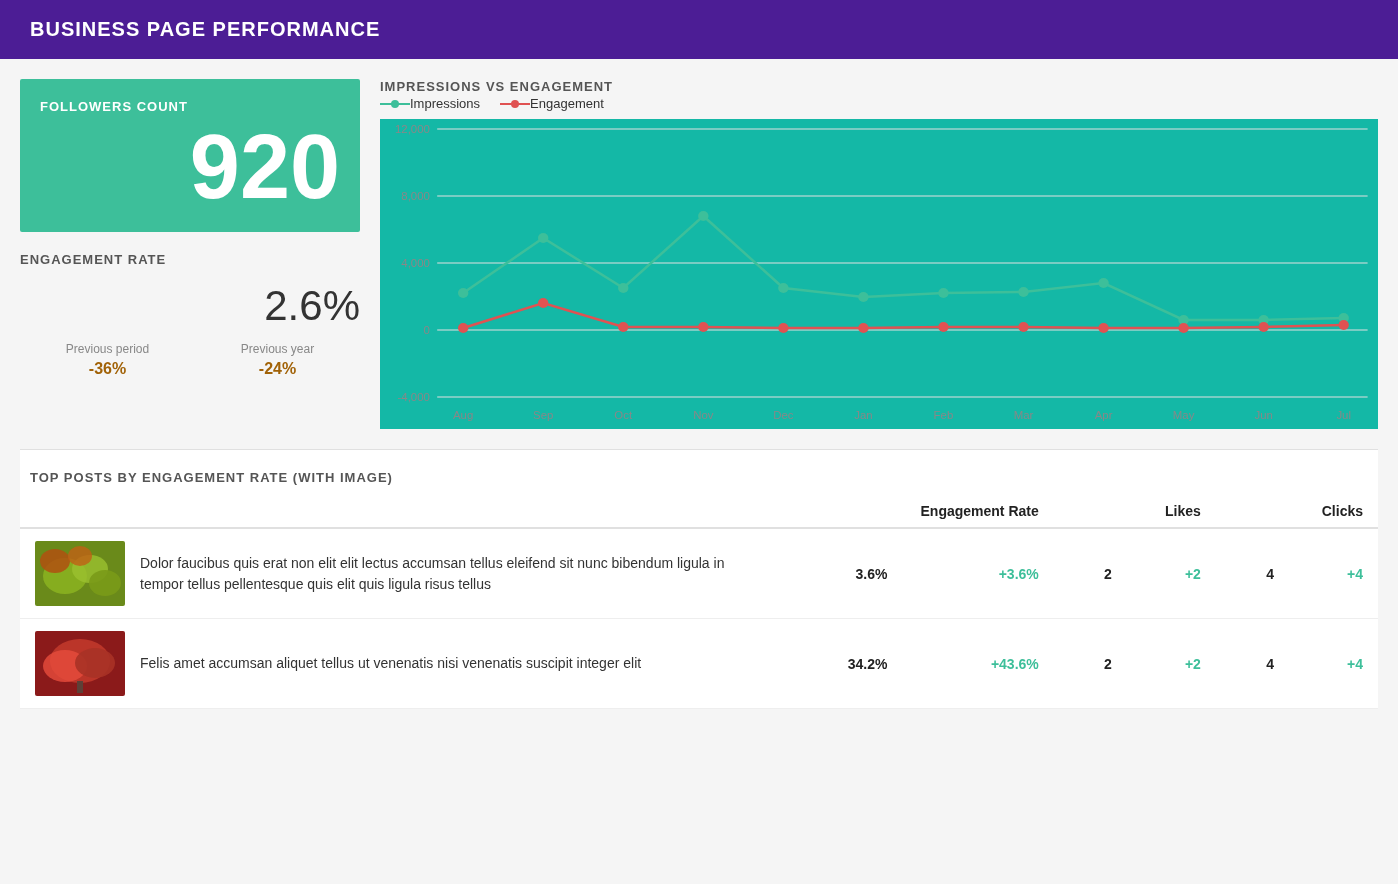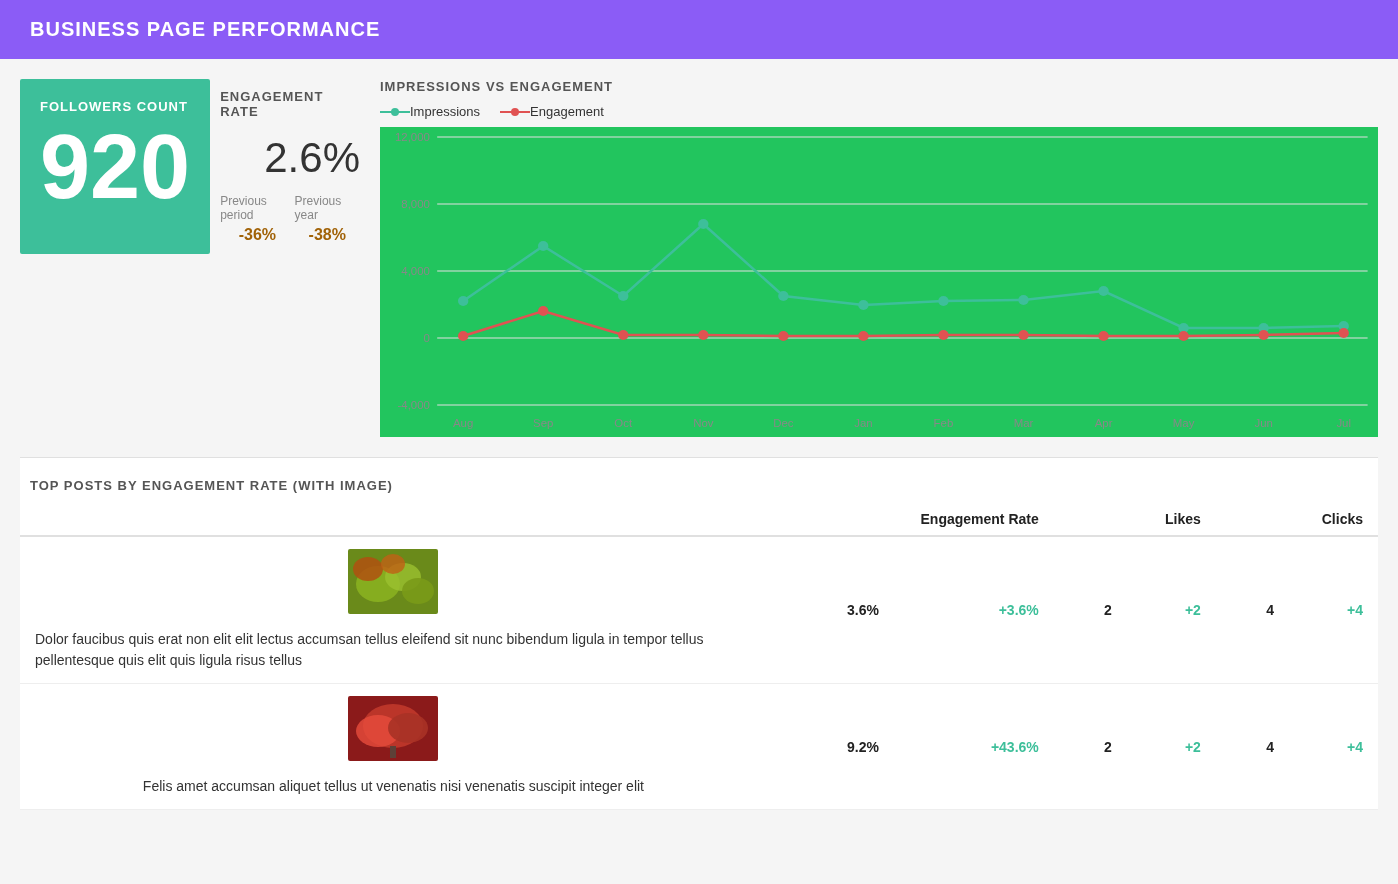--- a/index.html
+++ b/index.html
@@ -1,19 +1,19 @@
 <!DOCTYPE html>
 <html><head>
   <meta charset="utf-8">
   <style>
     * { box-sizing: border-box; margin: 0; padding: 0; }
     body { font-family: Arial, sans-serif; background: #f5f5f5; color: #333; }
 
     .header {
-      background: #8b5cf6;
+      background: #4c1d95;
       color: white;
       padding: 18px 30px;
       font-size: 20px;
       font-weight: bold;
       letter-spacing: 1px;
     }
 
     .main-content {
       padding: 20px;
       display: flex;
@@ -24,21 +24,21 @@
     .top-section {
       display: flex;
       gap: 20px;
       align-items: flex-start;
     }
 
     .left-panel {
       width: 340px;
       flex-shrink: 0;
       display: flex;
-      flex-direction: row;
+      flex-direction: column;
       gap: 10px;
     }
 
     .followers-card {
       background: #3dbf9a;
       color: white;
       padding: 20px;
       border-radius: 2px;
     }
 
@@ -98,28 +98,28 @@
 
     .chart-section {
       flex: 1;
     }
 
     .chart-title {
       font-size: 13px;
       font-weight: bold;
       letter-spacing: 1px;
       color: #555;
-      margin-bottom: 10px;
+      margin-bottom: 2px;
     }
 
     .chart-container {
       position: relative;
       width: 100%;
       height: 310px;
-      background: #22c55e;
+      background: #14b8a6;
     }
 
     .chart-legend {
       display: flex;
       gap: 20px;
       margin-bottom: 8px;
       font-size: 13px;
     }
 
     .legend-item {
@@ -172,21 +172,20 @@
     }
 
     .posts-table tbody tr {
       border-bottom: 1px solid #eee;
     }
 
     .post-cell {
       display: flex;
       align-items: center;
       gap: 15px;
-      flex-direction: column;
     }
 
     .post-thumb-placeholder {
       width: 90px;
       height: 65px;
       flex-shrink: 0;
       border-radius: 2px;
       overflow: hidden;
     }
 
@@ -233,21 +232,21 @@
       <div class="engagement-section">
         <div class="engagement-title">ENGAGEMENT RATE</div>
         <div class="engagement-rate-value">2.6%</div>
         <div class="period-comparison">
           <div class="period-item">
             <span>Previous period</span>
             <span class="period-change">-36%</span>
           </div>
           <div class="period-item">
             <span>Previous year</span>
-            <span class="period-change">-38%</span>
+            <span class="period-change">-24%</span>
           </div>
         </div>
       </div>
 
     </div>
 
     <div class="chart-section">
       <div class="chart-title">IMPRESSIONS VS ENGAGEMENT</div>
 
       <div class="chart-legend">
@@ -373,21 +372,21 @@
     <rect width="90" height="65" fill="#8b1a1a"></rect>
     <ellipse cx="45" cy="30" rx="30" ry="22" fill="#c0392b" opacity="0.9"></ellipse>
     <ellipse cx="30" cy="35" rx="22" ry="16" fill="#e74c3c" opacity="0.8"></ellipse>
     <ellipse cx="60" cy="32" rx="20" ry="15" fill="#a93226" opacity="0.9"></ellipse>
     <rect x="42" y="50" width="6" height="12" fill="#5d4037"></rect>
   </svg>
         </div>
         <span class="post-text">Felis amet accumsan aliquet tellus ut venenatis nisi venenatis suscipit integer elit</span>
       </div>
     </td>
-    <td class="value-primary">9.2%</td>
+    <td class="value-primary">34.2%</td>
     <td class="value-delta">+43.6%</td>
     <td class="value-primary">2</td>
     <td class="value-delta">+2</td>
     <td class="value-primary">4</td>
     <td class="value-delta">+4</td>
   </tr>
         </tbody>
     </table>
   </div>
 

